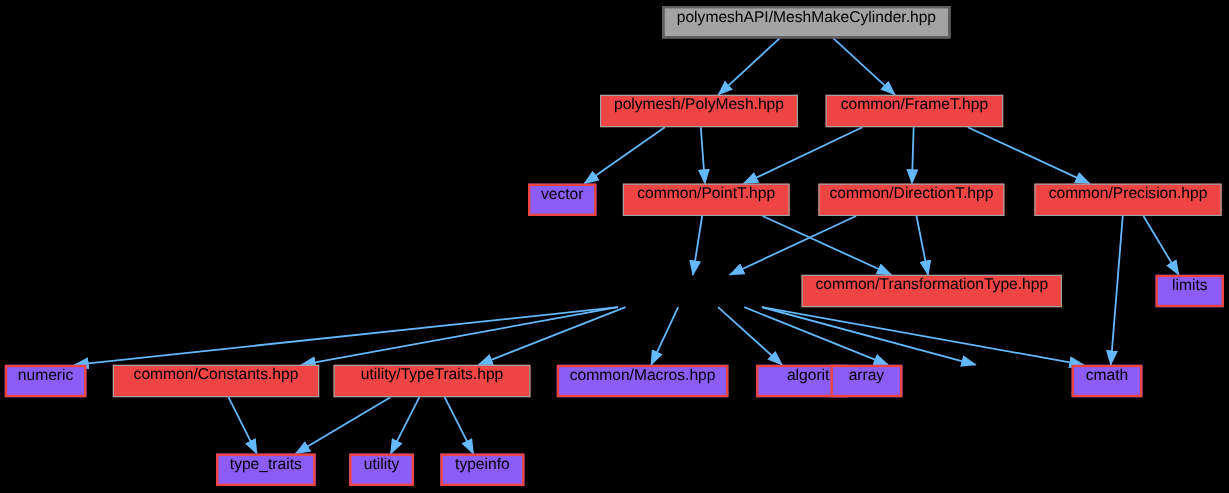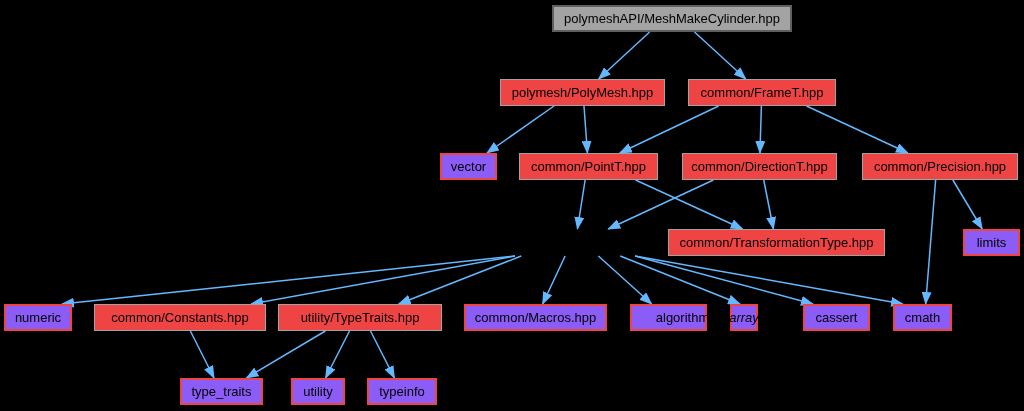--- a/index.html
+++ b/index.html
@@ -21,21 +21,21 @@
     top: 0;
     width: 1024px;
     height: 411px;
     z-index: 1;
   }
   .node {
     position: absolute;
     z-index: 2;
     box-sizing: border-box;
     display: flex;
-    align-items: center;
+    align-items: flex-start;
     justify-content: center;
     white-space: nowrap;
     font-size: 13px;
     color: #000000;
     line-height: 1;
   }
   .node-root {
     background: #a3a3a3;
     border: 2px solid #5f5f5f;
   }
@@ -120,25 +120,22 @@
     </div>
     <div class="node node-linked" style="left: 278px; top: 304px; width: 164px; height: 27px;">
       <span>utility/TypeTraits.hpp</span>
     </div>
     <div class="node node-plain" style="left: 464px; top: 304px; width: 143px; height: 27px;">
       <span>common/Macros.hpp</span>
     </div>
     <div class="node node-plain" style="left: 630px; top: 304px; width: 77px; height: 27px; padding-left: 28px;">
       <span>algorithm</span>
     </div>
-    <div class="node node-plain" style="left: 730px; top: 304px; width: 28px; height: 27px; font-style: italic;">
+    <div class="node node-plain" style="left: 692px; top: 304px; width: 60px; height: 27px;">
       <span>array</span>
-    </div>
-    <div class="node node-plain" style="left: 803px; top: 304px; width: 67px; height: 27px;">
-      <span>cassert</span>
     </div>
     <div class="node node-plain" style="left: 893px; top: 304px; width: 59px; height: 27px;">
       <span>cmath</span>
     </div>
     <div class="node node-plain" style="left: 180px; top: 378px; width: 83px; height: 27px;">
       <span>type_traits</span>
     </div>
     <div class="node node-plain" style="left: 291px; top: 378px; width: 54px; height: 27px;">
       <span>utility</span>
     </div>

